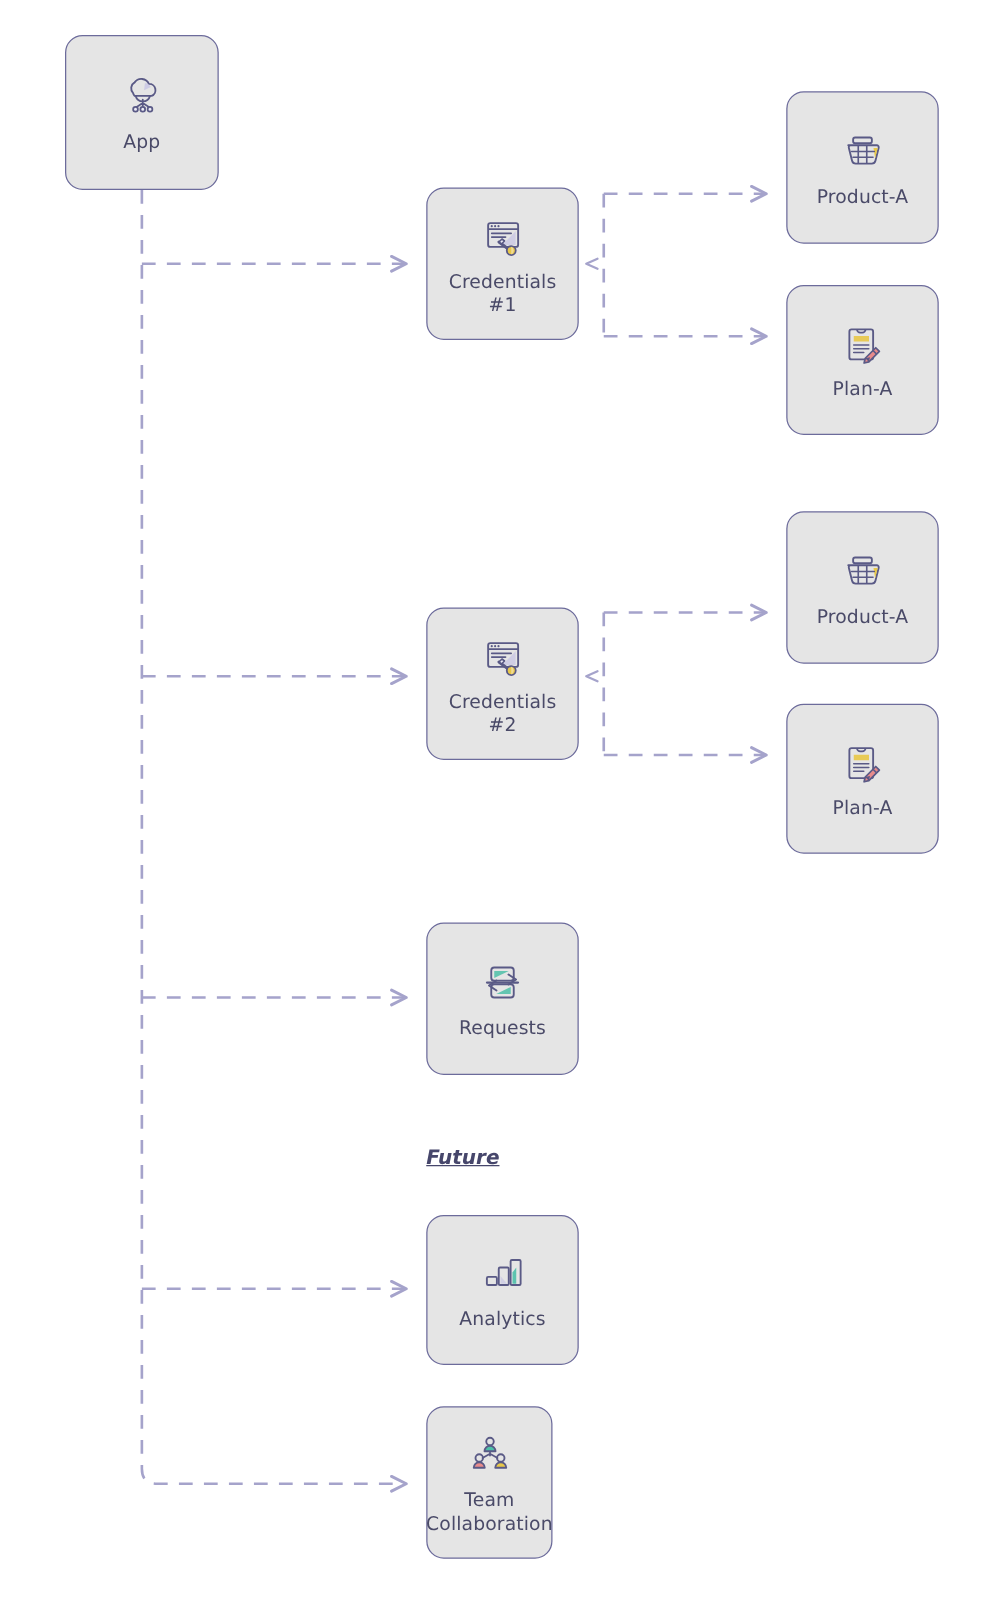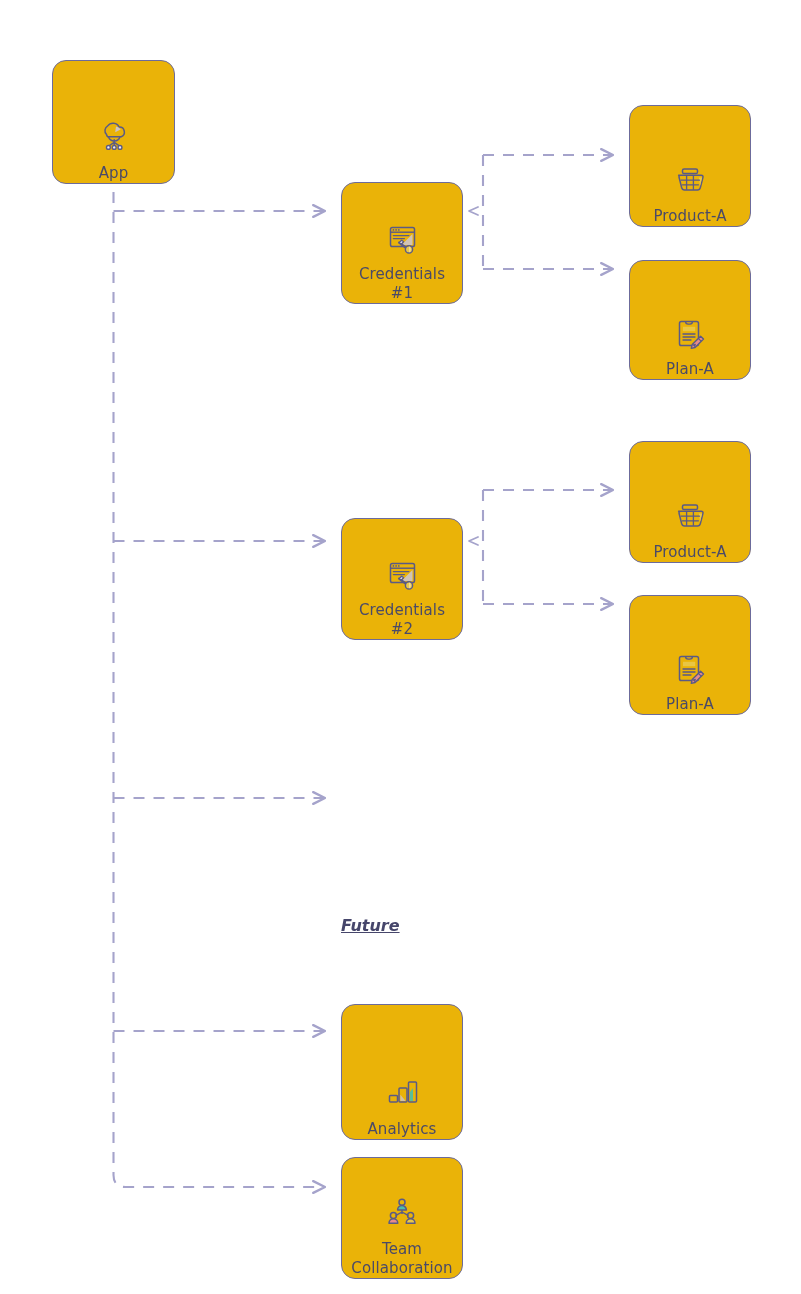--- a/index.html
+++ b/index.html
@@ -22,29 +22,28 @@
     position: absolute;
     left: 0;
     top: 0;
     width: 801px;
     height: 1294px;
     pointer-events: none;
   }
   .node {
     position: absolute;
     box-sizing: border-box;
-    background: #eab308;
+    background: #e5e5e5;
     border: 1.6px solid #6c6b9b;
     border-radius: 14px;
     display: flex;
     flex-direction: column;
     align-items: center;
-    justify-content: flex-end;
+    justify-content: center;
     color: #4a4a68;
-    margin-top: 32px;
   }
   .node .node-icon {
     display: block;
     line-height: 0;
     margin-bottom: 7px;
   }
   .node .node-label {
     font-size: 15px;
     line-height: 19px;
     text-align: center;
@@ -208,39 +207,53 @@
         <rect x="13" y="13.8" width="12.2" height="4.4" fill="#e8c84a" opacity="0.92"></rect>
         <path d="M13 21 h12 M13 24 h12 M13 27 h8" stroke="#5a5a86" stroke-width="1.3" stroke-linecap="round"></path>
         <path d="M22.2 31.6 l8.4 -8.4 l2.9 2.9 l-8.4 8.4 l-3.8 0.9 z" fill="#e88b8b" stroke="#5a5a86" stroke-width="1.4" stroke-linejoin="round"></path>
         <path d="M22.2 31.6 l3.8 -0.9 l-0.9 3.8 z" fill="#5a5a86"></path>
         <path d="M28.4 25.4 l2.9 2.9" stroke="#5a5a86" stroke-width="1.2"></path>
       </svg>
     </span>
     <span class="node-label">Plan-A</span>
   </div>
 
+  <div class="node" style="left:341px; top:738px; width:122px; height:122px;">
+    <span class="node-icon">
+      <svg width="40" height="40" viewBox="0 0 40 40" xmlns="http://www.w3.org/2000/svg">
+        <rect x="11" y="8" width="18" height="10.5" rx="2.4" fill="none" stroke="#5a5a86" stroke-width="1.5"></rect>
+        <path d="M13.4 16.4 l0 -5.6 l11.6 0 z" fill="#4dbfa8" opacity="0.85"></path>
+        <rect x="11" y="21.5" width="18" height="10.5" rx="2.4" fill="none" stroke="#5a5a86" stroke-width="1.5"></rect>
+        <path d="M26.6 23.6 l0 5.6 l-11.6 0 z" fill="#4dbfa8" opacity="0.85"></path>
+        <path d="M7.6 20 h24.8" stroke="#5a5a86" stroke-width="1.8" stroke-linecap="round"></path>
+        <path d="M24.8 13.6 l6 4 l-6 4" fill="none" stroke="#5a5a86" stroke-width="1.6" stroke-linecap="round" stroke-linejoin="round"></path>
+        <path d="M15.2 18.4 l-6 4 l6 4" fill="none" stroke="#5a5a86" stroke-width="1.6" stroke-linecap="round" stroke-linejoin="round"></path>
+      </svg>
+    </span>
+    <span class="node-label">Requests</span>
+  </div>
 
   <div class="section-label" style="left:341px; top:916px;">
     <span>Future</span>
   </div>
 
-  <div class="node" style="left:341px; top:972px; width:122px; height:136px;">
+  <div class="node" style="left:341px; top:972px; width:122px; height:120px;">
     <span class="node-icon">
       <svg width="40" height="40" viewBox="0 0 40 40" xmlns="http://www.w3.org/2000/svg">
         <rect x="7.5" y="22.5" width="8" height="6.5" rx="1" fill="none" stroke="#5a5a86" stroke-width="1.5"></rect>
         <rect x="17" y="15" width="8" height="14" rx="1" fill="none" stroke="#5a5a86" stroke-width="1.5"></rect>
         <path d="M18.4 28 l0 -6.2 l5.2 6.2 z" fill="#c9c7e4" opacity="0.7"></path>
         <rect x="26.5" y="9" width="8" height="20" rx="1" fill="none" stroke="#5a5a86" stroke-width="1.5"></rect>
         <path d="M28 28 l0 -9 l3 -4 l0 13 z" fill="#4dbfa8" opacity="0.9"></path>
       </svg>
     </span>
     <span class="node-label">Analytics</span>
   </div>
 
-  <div class="node" style="left:341px; top:1125px; width:122px; height:122px;">
+  <div class="node" style="left:341px; top:1125px; width:101px; height:122px;">
     <span class="node-icon">
       <svg width="40" height="40" viewBox="0 0 40 40" xmlns="http://www.w3.org/2000/svg">
         <path d="M20 16.4 v4 M20 19 l-6 3.4 M20 19 l6 3.4" fill="none" stroke="#5a5a86" stroke-width="1.4" stroke-linecap="round"></path>
         <circle cx="20" cy="9.2" r="3" fill="none" stroke="#5a5a86" stroke-width="1.5"></circle>
         <path d="M15.6 17 a4.4 4.4 0 0 1 8.8 0 z" fill="#4dbfa8" stroke="#5a5a86" stroke-width="1.5" stroke-linejoin="round"></path>
         <circle cx="11.4" cy="22.4" r="3" fill="none" stroke="#5a5a86" stroke-width="1.5"></circle>
         <path d="M7 30.2 a4.4 4.4 0 0 1 8.8 0 z" fill="#e88b8b" stroke="#5a5a86" stroke-width="1.5" stroke-linejoin="round"></path>
         <circle cx="28.6" cy="22.4" r="3" fill="none" stroke="#5a5a86" stroke-width="1.5"></circle>
         <path d="M24.2 30.2 a4.4 4.4 0 0 1 8.8 0 z" fill="#e8c84a" stroke="#5a5a86" stroke-width="1.5" stroke-linejoin="round"></path>
       </svg>

